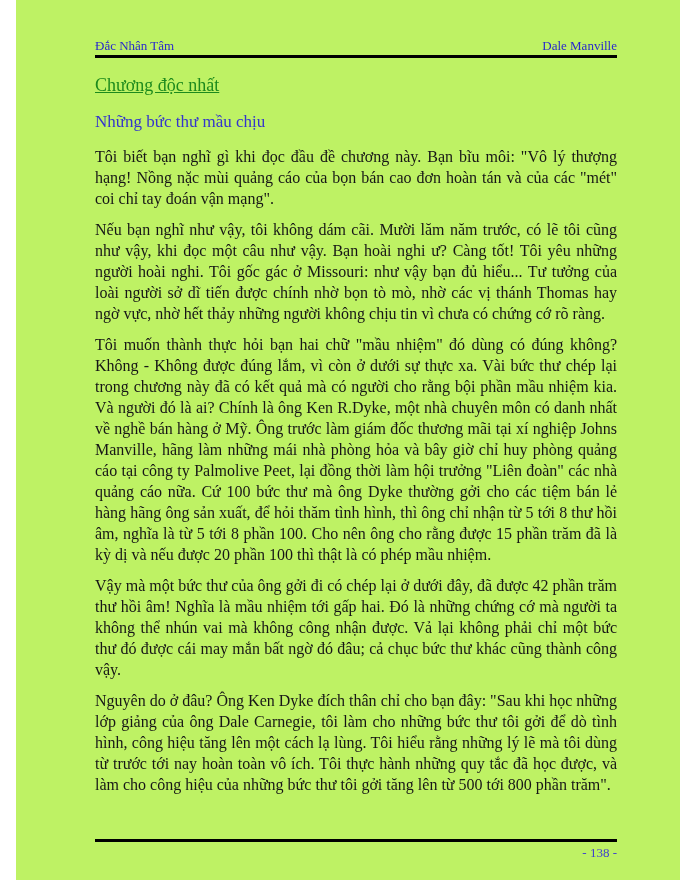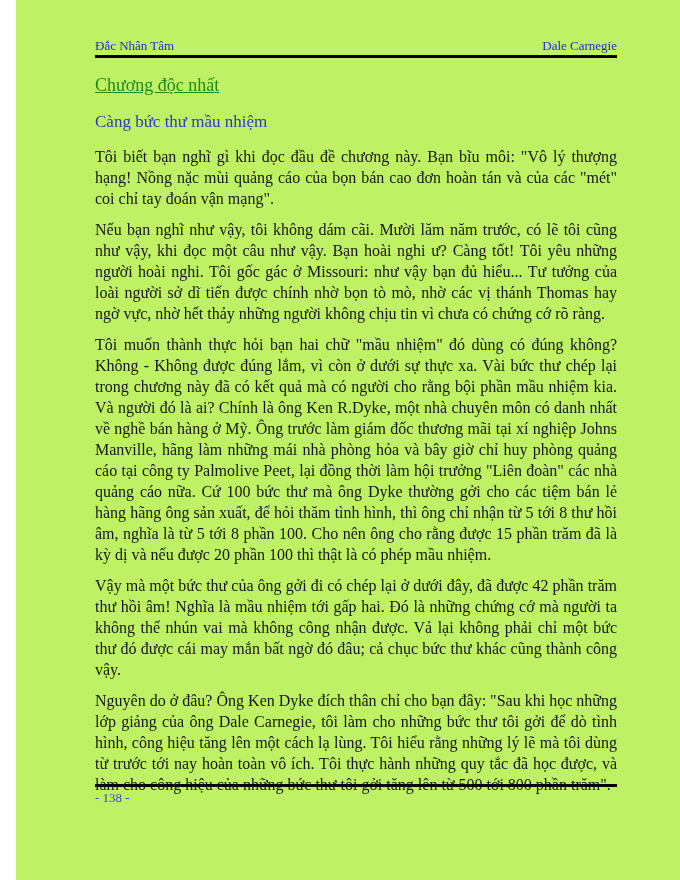--- a/index.html
+++ b/index.html
@@ -67,46 +67,46 @@
     text-align: justify;
     color: var(--body-text);
   }
   .body-text p:first-child {
     margin-top: 14px;
   }
   .footer {
     position: absolute;
     left: 79px;
     right: 79px;
-    top: 784px;
+    top: 839px;
     border-top: 3px solid var(--rule);
-    text-align: left;
+    text-align: right;
   }
   .footer .page-number {
     display: inline-block;
     padding-top: 3px;
     font-size: 13px;
     line-height: 15px;
     color: var(--page-number);
   }
 </style>
 </head>
 <body>
 
 <div class="page">
 
   <div class="header">
     <span>Đắc Nhân Tâm</span>
-    <span>Dale Carnegie</span>
+    <span>Dale Manville</span>
   </div>
 
 
   <h2 class="chapter-title">Chương độc nhất</h2>
 
-  <h3 class="section-title">Càng bức thư mầu nhiệm</h3>
+  <h3 class="section-title">Những bức thư mầu chịu</h3>
 
   <div class="body-text">
     <p>Tôi biết bạn nghĩ gì khi đọc đầu đề chương này. Bạn bĩu môi: "Vô lý thượng hạng! Nồng nặc mùi quảng cáo của bọn bán cao đơn hoàn tán và của các "mét" coi chỉ tay đoán vận mạng".</p>
     <p>Nếu bạn nghĩ như vậy, tôi không dám cãi. Mười lăm năm trước, có lẽ tôi cũng như vậy, khi đọc một câu như vậy. Bạn hoài nghi ư? Càng tốt! Tôi yêu những người hoài nghi. Tôi gốc gác ở Missouri: như vậy bạn đủ hiểu... Tư tưởng của loài người sở dĩ tiến được chính nhờ bọn tò mò, nhờ các vị thánh Thomas hay ngờ vực, nhờ hết thảy những người không chịu tin vì chưa có chứng cớ rõ ràng.</p>
     <p>Tôi muốn thành thực hỏi bạn hai chữ "mầu nhiệm" đó dùng có đúng không? Không - Không được đúng lắm, vì còn ở dưới sự thực xa. Vài bức thư chép lại trong chương này đã có kết quả mà có người cho rằng bội phần mầu nhiệm kia. Và người đó là ai? Chính là ông Ken R.Dyke, một nhà chuyên môn có danh nhất về nghề bán hàng ở Mỹ. Ông trước làm giám đốc thương mãi tại xí nghiệp Johns Manville, hãng làm những mái nhà phòng hỏa và bây giờ chỉ huy phòng quảng cáo tại công ty Palmolive Peet, lại đồng thời làm hội trưởng "Liên đoàn" các nhà quảng cáo nữa. Cứ 100 bức thư mà ông Dyke thường gởi cho các tiệm bán lẻ hàng hãng ông sản xuất, để hỏi thăm tình hình, thì ông chỉ nhận từ 5 tới 8 thư hồi âm, nghĩa là từ 5 tới 8 phần 100. Cho nên ông cho rằng được 15 phần trăm đã là kỳ dị và nếu được 20 phần 100 thì thật là có phép mầu nhiệm.</p>
     <p>Vậy mà một bức thư của ông gởi đi có chép lại ở dưới đây, đã được 42 phần trăm thư hồi âm! Nghĩa là mầu nhiệm tới gấp hai. Đó là những chứng cớ mà người ta không thể nhún vai mà không công nhận được. Vả lại không phải chỉ một bức thư đó được cái may mắn bất ngờ đó đâu; cả chục bức thư khác cũng thành công vậy.</p>
     <p>Nguyên do ở đâu? Ông Ken Dyke đích thân chỉ cho bạn đây: "Sau khi học những lớp giảng của ông Dale Carnegie, tôi làm cho những bức thư tôi gởi để dò tình hình, công hiệu tăng lên một cách lạ lùng. Tôi hiểu rằng những lý lẽ mà tôi dùng từ trước tới nay hoàn toàn vô ích. Tôi thực hành những quy tắc đã học được, và làm cho công hiệu của những bức thư tôi gởi tăng lên từ 500 tới 800 phần trăm".</p>
   </div>
 
   <div class="footer">

